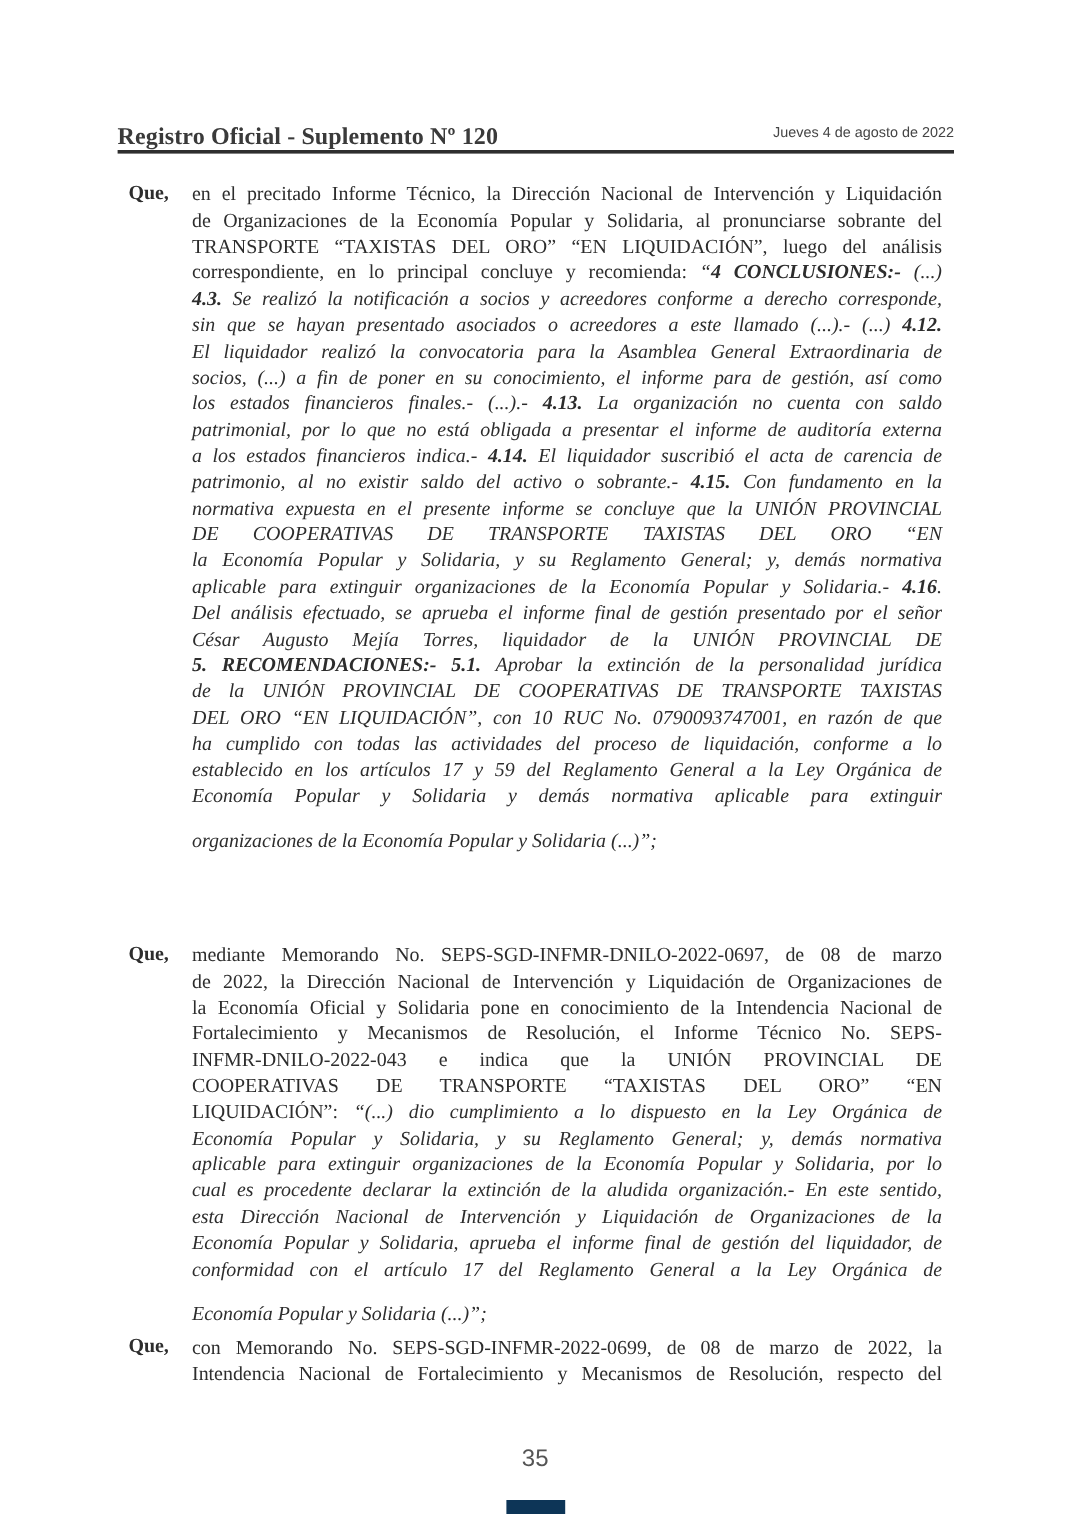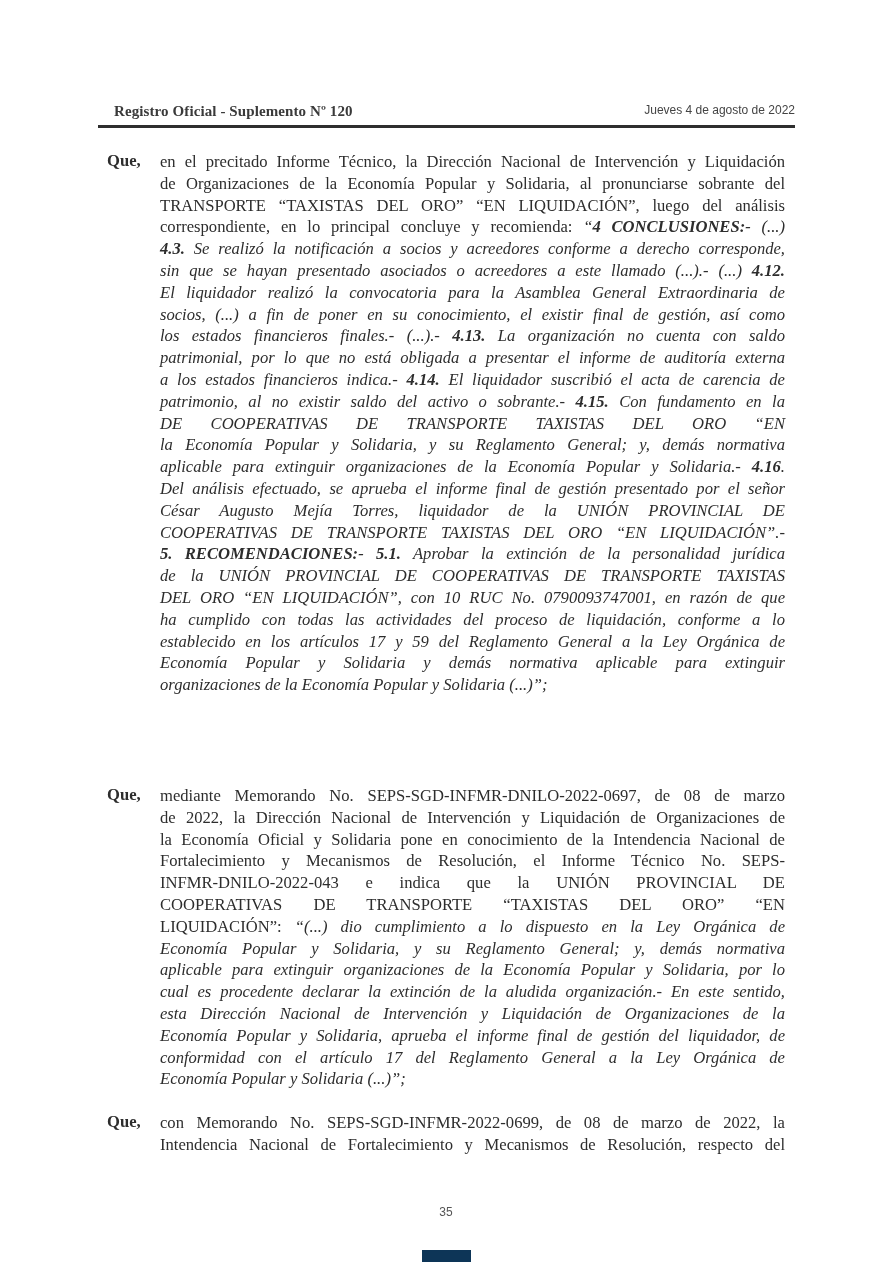--- a/index.html
+++ b/index.html
@@ -1,36 +1,36 @@
 <!DOCTYPE html>
 <html><head>
 <meta charset="utf-8">
 <style>
   html, body { margin: 0; padding: 0; background: #ffffff; }
   body { width: 892px; height: 1262px; position: relative; overflow: hidden; color: #2b2b2b; }
   .header { position: absolute; left: 98px; top: 103px; width: 697px; height: 22px; }
-  .header-left { position: absolute; left: 16px; top: 0; font-family: "Liberation Serif", serif; font-weight: bold; font-size: 15px; color: #3a3a3a; letter-spacing: 0.1px; }
+  .header-left { position: absolute; left: 0; top: 0; font-family: "Liberation Serif", serif; font-weight: bold; font-size: 20px; color: #3a3a3a; letter-spacing: 0.1px; }
   .header-right { position: absolute; right: 0; top: 0; font-family: "Liberation Sans", sans-serif; font-size: 12px; color: #444; }
   .header-rule { position: absolute; left: 98px; top: 125px; width: 697px; height: 3px; background: #2e2e2e; }
 
   .para { position: absolute; left: 107px; width: 678px; font-family: "Liberation Serif", serif; font-size: 16.6px; color: #2d2d2d; }
   .para .lead { position: absolute; left: 0; top: 0; font-weight: bold; text-align: center; }
   .para .body { position: absolute; left: 53px; width: 625px; }
   .line { display: block; height: 21.8px; line-height: 21.8px; text-align: justify; text-align-last: justify; white-space: nowrap; }
-  .line.last { text-align-last: left; }
+  .line.last { text-align-last: left; margin-top: 16px; }
   .line .j { display: inline-block; width: 100%; text-align: justify; text-align-last: justify; white-space: normal; }
   .line.last .j { text-align-last: left; }
   .i { font-style: italic; }
   .b { font-weight: bold; }
 
   .p1 { top: 151px; }
   .p2 { top: 785px; }
   .p3 { top: 1112px; }
 
-  .page-num { position: absolute; left: 0; width: 892px; top: 1205px; text-align: center; font-family: "Liberation Sans", sans-serif; font-size: 12px; color: #555; }
+  .page-num { position: absolute; left: 0; width: 892px; top: 1205px; text-align: center; font-family: "Liberation Sans", sans-serif; font-size: 20px; color: #555; }
   .footer-bar { position: absolute; left: 422px; top: 1250px; width: 49px; height: 12px; background: #0d3557; }
 </style>
 </head>
 <body>
 
 <div>
   <div class="header">
     <span class="header-left">Registro Oficial - Suplemento Nº 120</span>
     <span class="header-right">Jueves 4 de agosto de 2022</span>
   </div>
@@ -39,31 +39,31 @@
   <div class="para p1">
     <span class="lead">Que,</span>
     <div class="body">
         <span class="line"><span class="j"><span>en el precitado Informe Técnico, la Dirección Nacional de Intervención y Liquidación</span></span></span>
         <span class="line"><span class="j"><span>de Organizaciones de la Economía Popular y Solidaria, al pronunciarse sobrante del</span></span></span>
         <span class="line"><span class="j"><span>TRANSPORTE “TAXISTAS DEL ORO” “EN LIQUIDACIÓN”, luego del análisis</span></span></span>
         <span class="line"><span class="j"><span>correspondiente, en lo principal concluye y recomienda: </span><span class="i">“</span><span class="b i">4 CONCLUSIONES:-</span><span class="i"> (...)</span></span></span>
         <span class="line"><span class="j"><span class="b i">4.3.</span><span class="i"> Se realizó la notificación a socios y acreedores conforme a derecho corresponde,</span></span></span>
         <span class="line"><span class="j"><span class="i">sin que se hayan presentado asociados o acreedores a este llamado (...).- (...) </span><span class="b i">4.12.</span></span></span>
         <span class="line"><span class="j"><span class="i">El liquidador realizó la convocatoria para la Asamblea General Extraordinaria de</span></span></span>
-        <span class="line"><span class="j"><span class="i">socios, (...) a fin de poner en su conocimiento, el existir final de gestión, así como</span></span></span>
+        <span class="line"><span class="j"><span class="i">socios, (...) a fin de poner en su conocimiento, el informe para de gestión, así como</span></span></span>
         <span class="line"><span class="j"><span class="i">los estados financieros finales.- (...).-  </span><span class="b i">4.13.</span><span class="i"> La organización no cuenta con saldo</span></span></span>
         <span class="line"><span class="j"><span class="i">patrimonial, por lo que no está obligada a presentar el informe de auditoría externa</span></span></span>
         <span class="line"><span class="j"><span class="i">a los estados financieros indica.- </span><span class="b i">4.14.</span><span class="i"> El liquidador suscribió el acta de carencia de</span></span></span>
         <span class="line"><span class="j"><span class="i">patrimonio, al no existir saldo del activo o sobrante.- </span><span class="b i">4.15.</span><span class="i"> Con fundamento en la</span></span></span>
+        <span class="line"><span class="j"><span class="i">normativa expuesta en el presente informe se concluye que la UNIÓN PROVINCIAL</span></span></span>
         <span class="line"><span class="j"><span class="i">DE COOPERATIVAS DE TRANSPORTE TAXISTAS DEL ORO “EN</span></span></span>
         <span class="line"><span class="j"><span class="i">la Economía Popular y Solidaria, y su Reglamento General; y, demás normativa</span></span></span>
         <span class="line"><span class="j"><span class="i">aplicable para extinguir organizaciones de la Economía Popular y Solidaria.- </span><span class="b i">4.16</span><span class="i">.</span></span></span>
         <span class="line"><span class="j"><span class="i">Del análisis efectuado, se aprueba el informe final de gestión presentado por el señor</span></span></span>
         <span class="line"><span class="j"><span class="i">César Augusto Mejía Torres, liquidador de la UNIÓN PROVINCIAL DE</span></span></span>
-        <span class="line"><span class="j"><span class="i">COOPERATIVAS DE TRANSPORTE TAXISTAS DEL ORO “EN LIQUIDACIÓN”.-</span></span></span>
         <span class="line"><span class="j"><span class="b i">5. RECOMENDACIONES:-  5.1.</span><span class="i"> Aprobar la extinción de la personalidad jurídica</span></span></span>
         <span class="line"><span class="j"><span class="i">de la UNIÓN PROVINCIAL DE COOPERATIVAS DE TRANSPORTE TAXISTAS</span></span></span>
         <span class="line"><span class="j"><span class="i">DEL ORO “EN LIQUIDACIÓN”, con 10 RUC No. 0790093747001, en razón de que</span></span></span>
         <span class="line"><span class="j"><span class="i">ha cumplido con todas las actividades del proceso de liquidación, conforme a lo</span></span></span>
         <span class="line"><span class="j"><span class="i">establecido en los artículos 17 y 59 del Reglamento General a la Ley Orgánica de</span></span></span>
         <span class="line"><span class="j"><span class="i">Economía Popular y Solidaria y demás normativa aplicable para extinguir</span></span></span>
         <span class="line last"><span class="j"><span class="i">organizaciones de la Economía Popular y Solidaria (...)”;</span></span></span>
       </div>
   </div>
 

